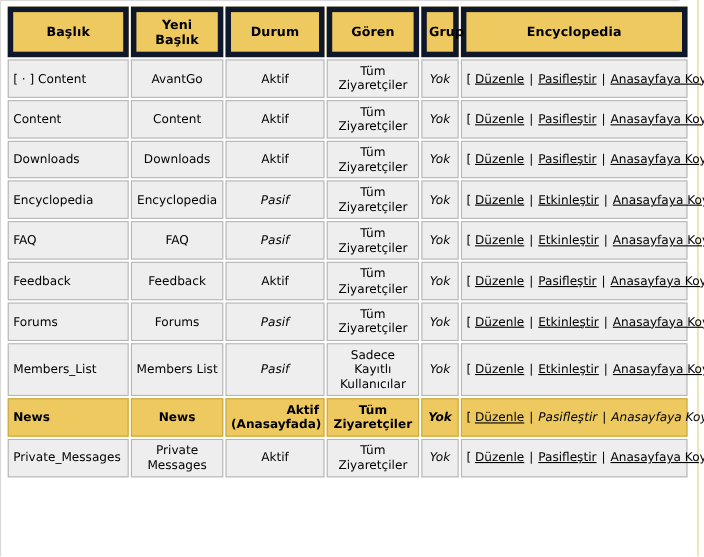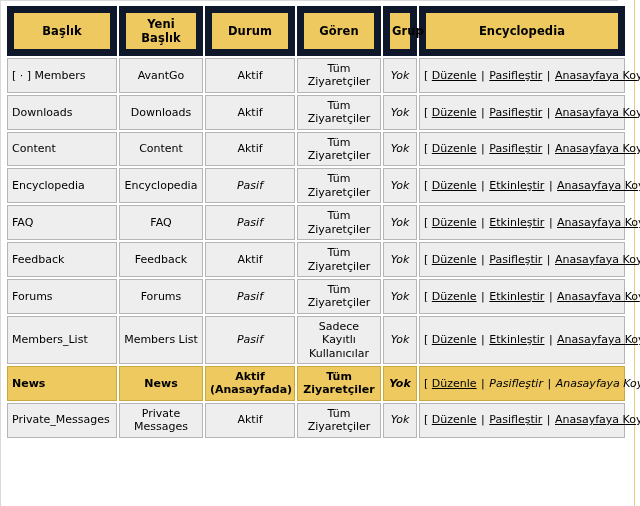--- a/index.html
+++ b/index.html
@@ -77,21 +77,21 @@
     background: #eeeeee;
     padding: 3px 4px;
     vertical-align: middle;
     color: #000000;
     line-height: 1.22;
     box-sizing: border-box;
   }
 
   table.modules thead th {
     background: #edc95f;
-    border: 7px solid #0f172a;
+    border: 5px solid #0f172a;
     font-weight: bold;
     text-align: center;
     font-size: 11.5px;
     padding: 4px 2px;
     letter-spacing: 0.1px;
   }
 
   
   col.c-title    { width: 110px; }
   col.c-newtitle { width: 84px; }
@@ -119,20 +119,21 @@
   .fn-bracket { }
 
   
   tr.hl td {
     background: #edc95f;
     border: 1px solid #c9a83f;
     font-weight: bold;
   }
   tr.hl td.status {
     font-weight: bold;
+    text-align: right;
   }
   tr.hl td.funcs .fn-link {
     text-decoration: underline;
   }
   tr.hl td.funcs .fn-link.off {
     text-decoration: none;
     font-style: italic;
     font-weight: normal;
   }
   tr.hl td.funcs {
@@ -169,38 +170,38 @@
             <th>Başlık</th>
             <th>Yeni Başlık</th>
             <th>Durum</th>
             <th>Gören</th>
             <th>Grup</th>
             <th>Encyclopedia</th>
           </tr>
       </thead>
       <tbody id="table-body">
           <tr>
-            <td class="title">[ · ] Members</td>
+            <td class="title">[ · ] Content</td>
             <td class="newtitle">AvantGo</td>
+            <td class="status">Aktif</td>
+            <td class="viewer">Tüm Ziyaretçiler</td>
+            <td class="group">Yok</td>
+            <td class="funcs"><span class="fn-bracket">[ </span><span class="fn-link">Düzenle</span><span class="fn-sep"> | </span><span class="fn-link">Pasifleştir</span><span class="fn-sep"> | </span><span class="fn-link">Anasayfaya Koy</span></td>
+          </tr>
+          <tr>
+            <td class="title">Content</td>
+            <td class="newtitle">Content</td>
             <td class="status">Aktif</td>
             <td class="viewer">Tüm Ziyaretçiler</td>
             <td class="group">Yok</td>
             <td class="funcs"><span class="fn-bracket">[ </span><span class="fn-link">Düzenle</span><span class="fn-sep"> | </span><span class="fn-link">Pasifleştir</span><span class="fn-sep"> | </span><span class="fn-link">Anasayfaya Koy</span></td>
           </tr>
           <tr>
             <td class="title">Downloads</td>
             <td class="newtitle">Downloads</td>
-            <td class="status">Aktif</td>
-            <td class="viewer">Tüm Ziyaretçiler</td>
-            <td class="group">Yok</td>
-            <td class="funcs"><span class="fn-bracket">[ </span><span class="fn-link">Düzenle</span><span class="fn-sep"> | </span><span class="fn-link">Pasifleştir</span><span class="fn-sep"> | </span><span class="fn-link">Anasayfaya Koy</span></td>
-          </tr>
-          <tr>
-            <td class="title">Content</td>
-            <td class="newtitle">Content</td>
             <td class="status">Aktif</td>
             <td class="viewer">Tüm Ziyaretçiler</td>
             <td class="group">Yok</td>
             <td class="funcs"><span class="fn-bracket">[ </span><span class="fn-link">Düzenle</span><span class="fn-sep"> | </span><span class="fn-link">Pasifleştir</span><span class="fn-sep"> | </span><span class="fn-link">Anasayfaya Koy</span></td>
           </tr>
           <tr>
             <td class="title">Encyclopedia</td>
             <td class="newtitle">Encyclopedia</td>
             <td class="status ital">Pasif</td>
             <td class="viewer">Tüm Ziyaretçiler</td>

